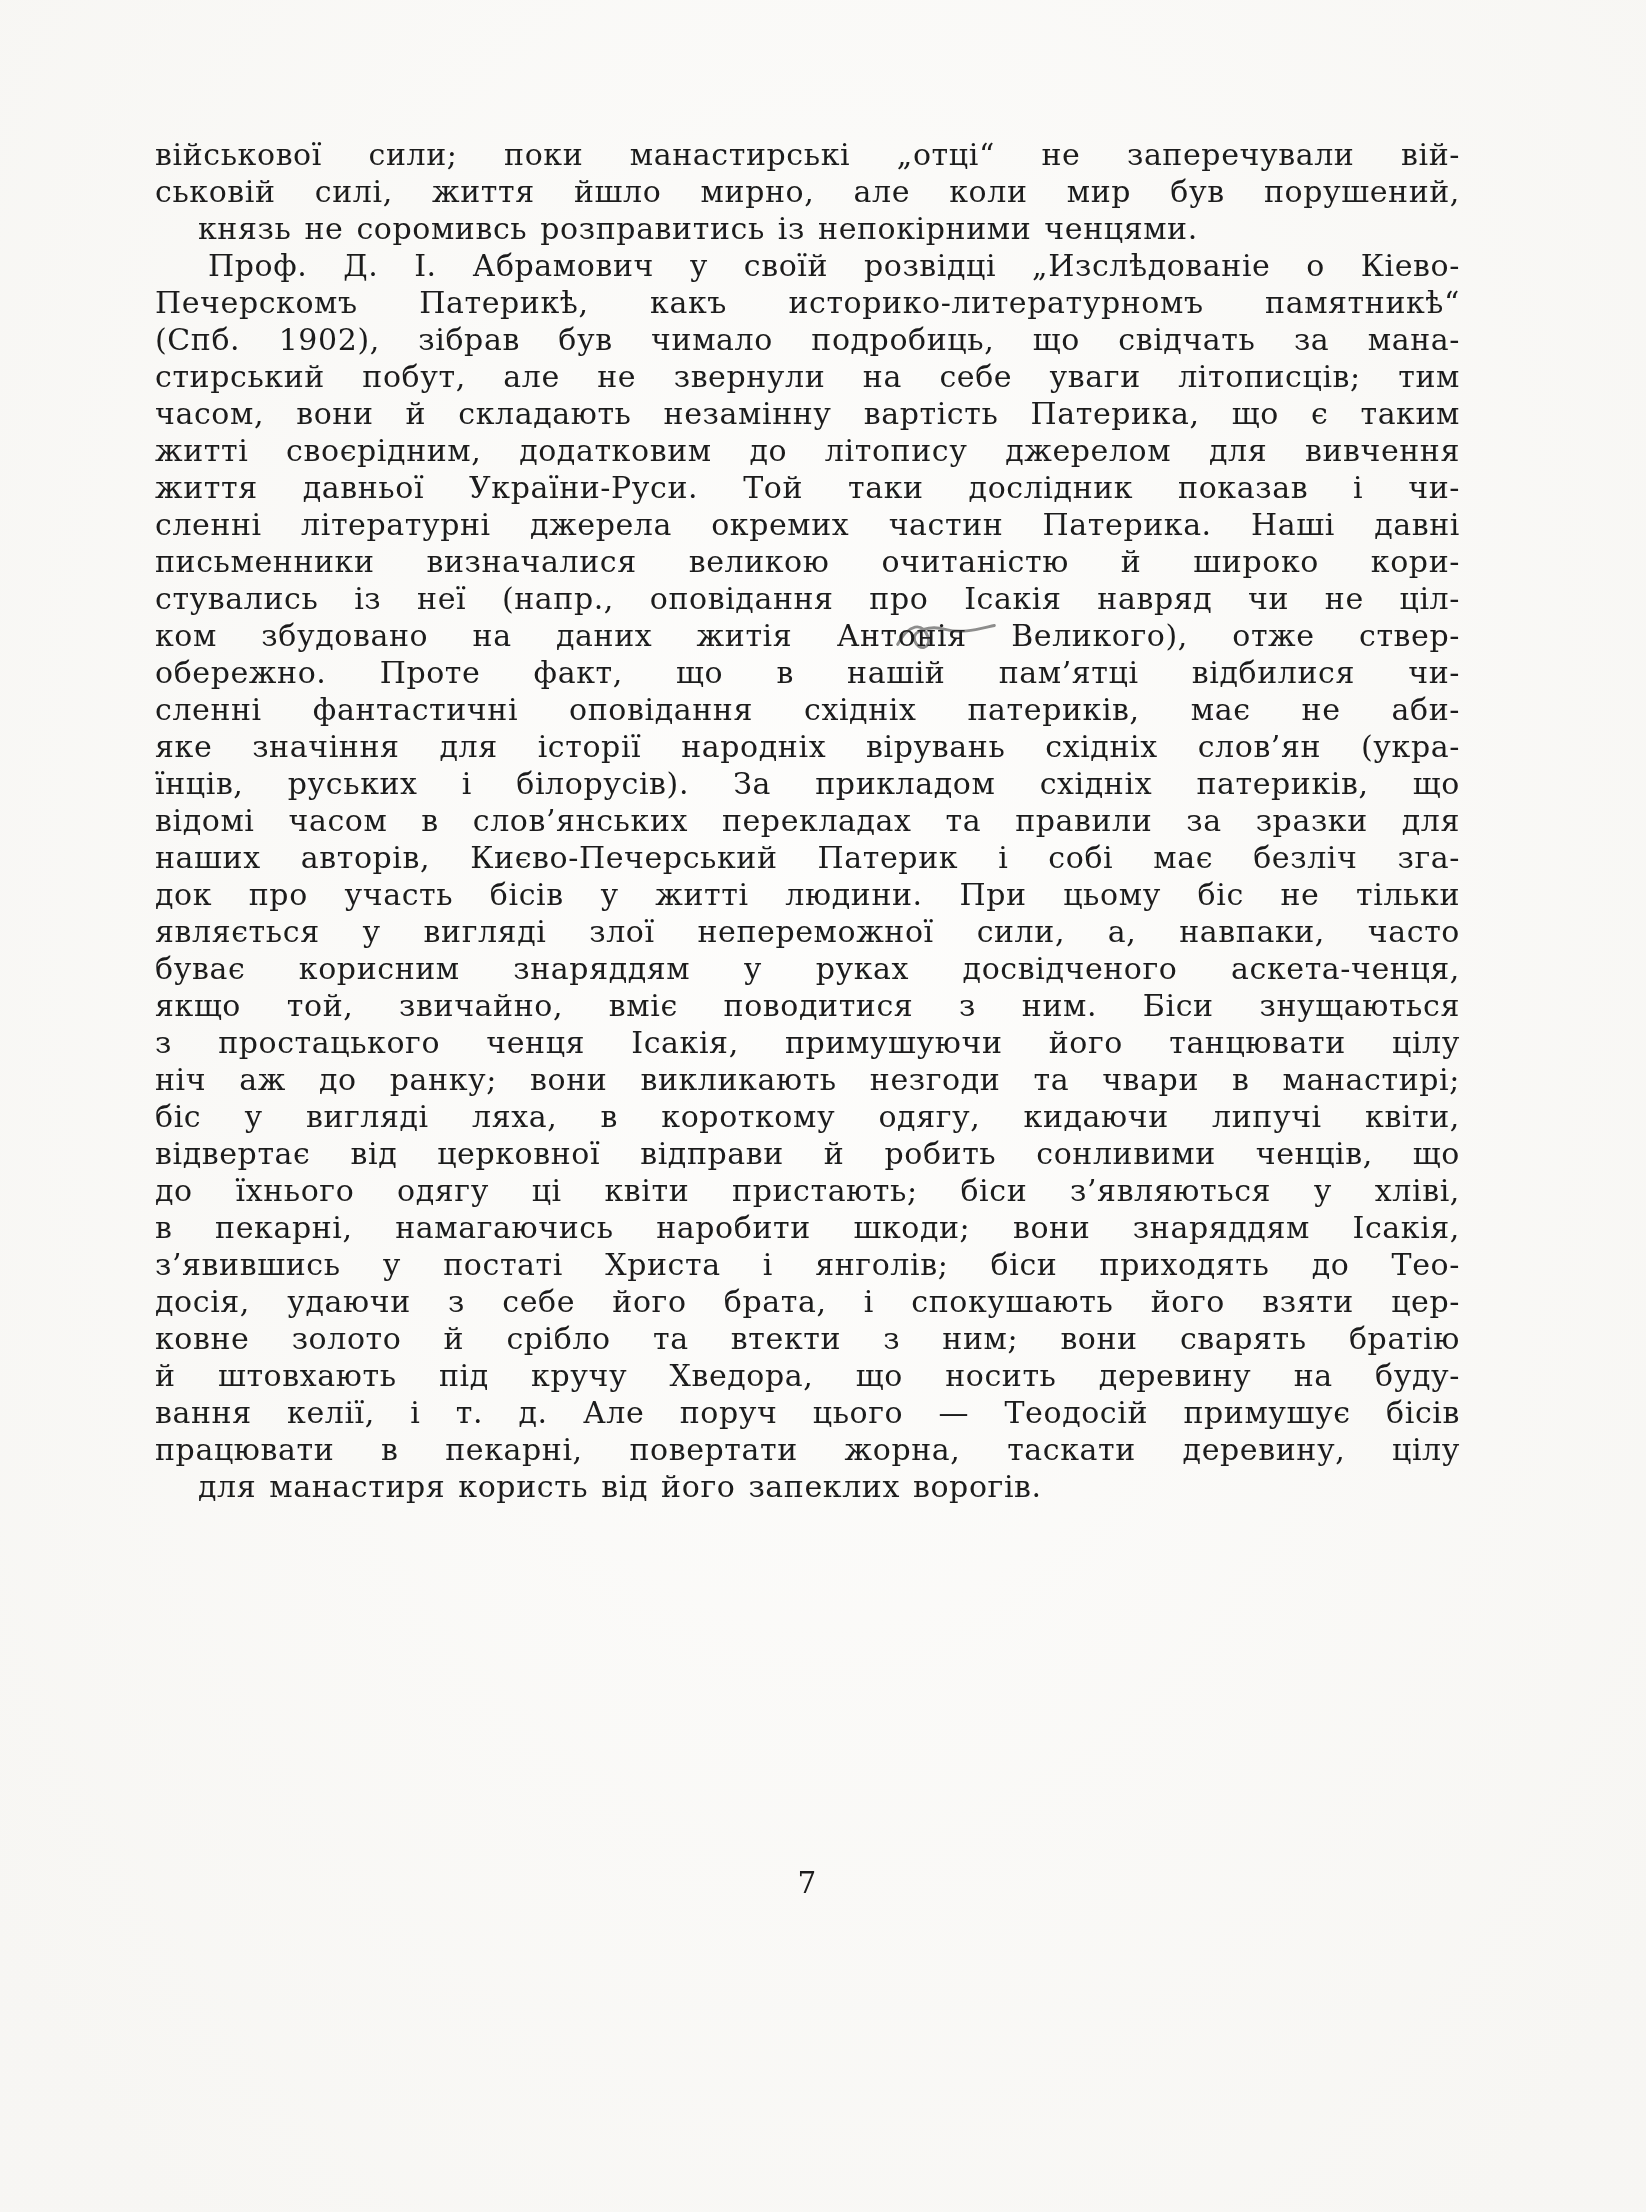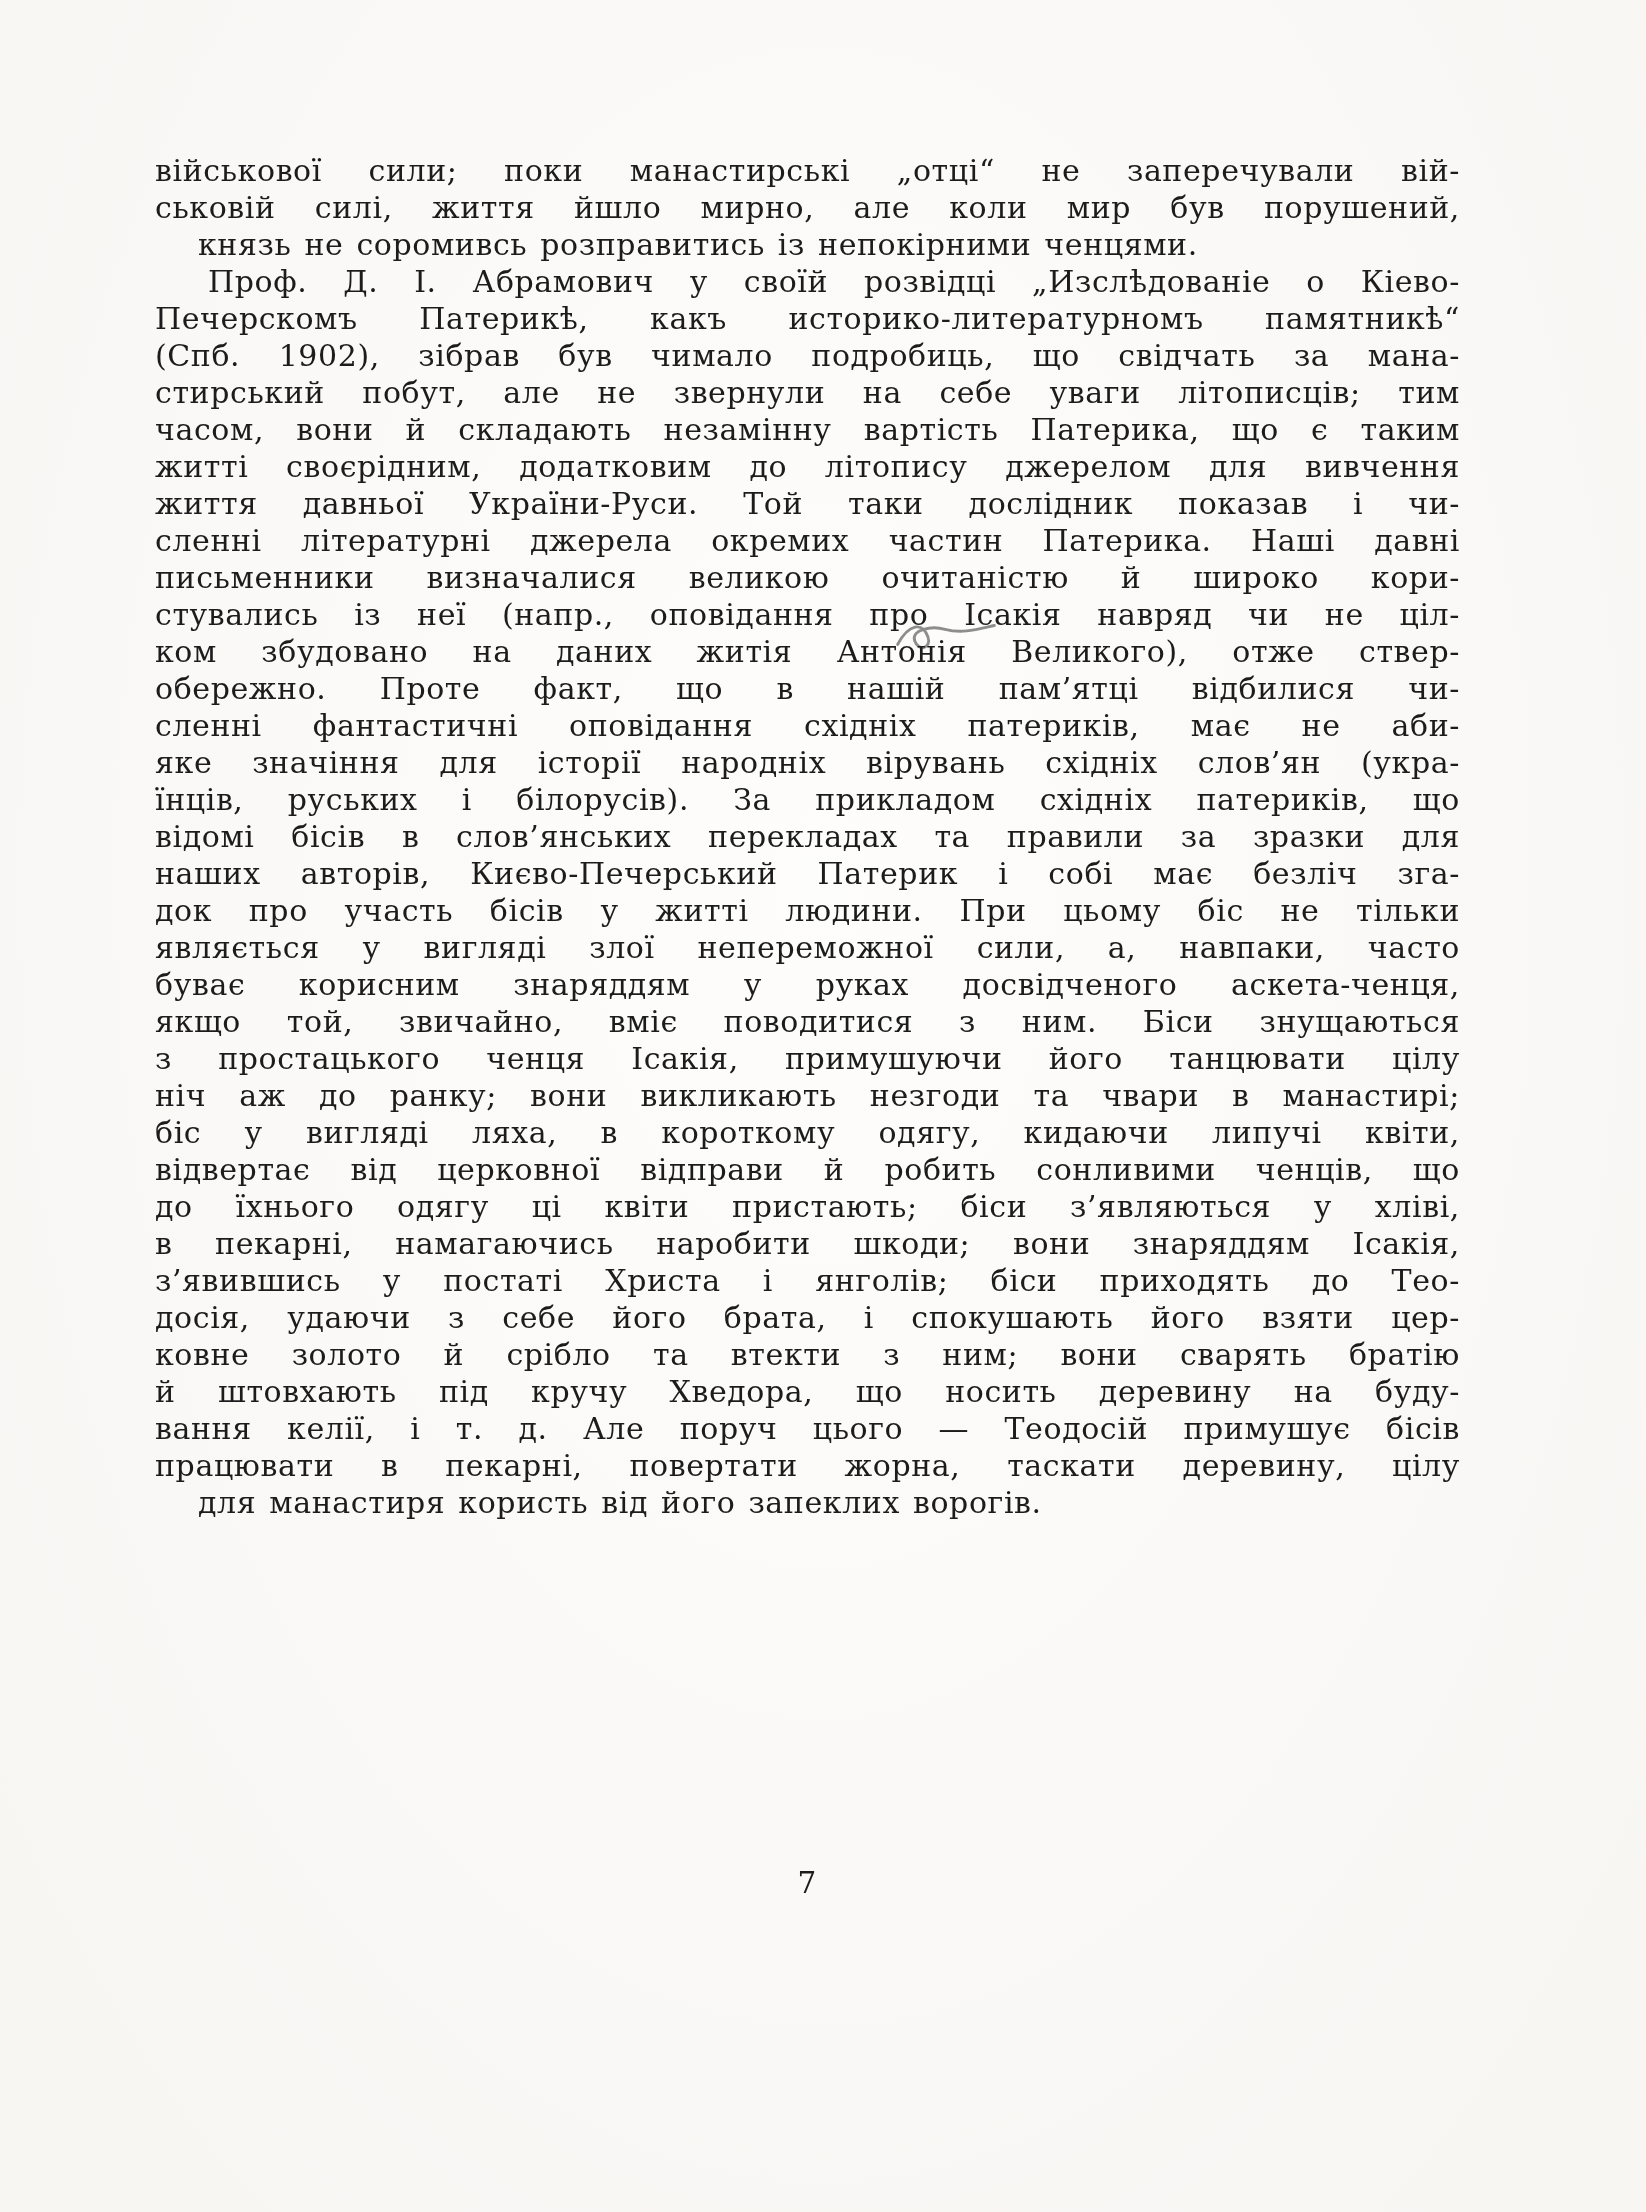--- a/index.html
+++ b/index.html
@@ -18,21 +18,21 @@
   .page {
     position: absolute;
     inset: 0;
     background:
       radial-gradient(ellipse at 50% 40%, rgba(255,255,255,0.6), rgba(0,0,0,0.015) 90%),
       #fbfaf7;
   }
   .textblock {
     position: absolute;
     left: 155px;
-    top: 152px;
+    top: 136px;
     width: 1305px;
   }
   .line {
     font-size: 30px;
     line-height: 37px;
     letter-spacing: 0.6px;
     word-spacing: 2.9px;
     text-align: justify;
     text-align-last: justify;
     white-space: normal;
@@ -81,21 +81,21 @@
       <div class="line">житті своєрідним, додатковим до літопису джерелом для вивчення</div>
       <div class="line">життя давньої України-Руси. Той таки дослідник показав і чи-</div>
       <div class="line">сленні літературні джерела окремих частин Патерика. Наші давні</div>
       <div class="line">письменники визначалися великою очитаністю й широко кори-</div>
       <div class="line">стувались із неї (напр., оповідання про Ісакія навряд чи не ціл-</div>
       <div class="line">ком збудовано на даних житія Антонія Великого), отже ствер-</div>
       <div class="line">обережно.  Проте  факт,  що  в  нашій  пам’ятці  відбилися  чи-</div>
       <div class="line">сленні фантастичні оповідання східніх патериків, має не аби-</div>
       <div class="line">яке значіння для історії народніх вірувань східніх слов’ян (укра-</div>
       <div class="line">їнців, руських і білорусів). За прикладом східніх патериків, що</div>
-      <div class="line">відомі бісів в слов’янських перекладах та правили за зразки для</div>
+      <div class="line">відомі часом в слов’янських перекладах та правили за зразки для</div>
       <div class="line">наших авторів, Києво-Печерський Патерик і собі має безліч зга-</div>
       <div class="line">док про участь бісів у житті людини. При цьому біс не тільки</div>
       <div class="line">являється у вигляді злої непереможної сили, а, навпаки, часто</div>
       <div class="line">буває корисним знаряддям у руках досвідченого аскета-ченця,</div>
       <div class="line">якщо той, звичайно, вміє поводитися з ним. Біси знущаються</div>
       <div class="line">з простацького ченця Ісакія, примушуючи його танцювати цілу</div>
       <div class="line">ніч аж до ранку; вони викликають незгоди та чвари в манастирі;</div>
       <div class="line">біс у вигляді ляха, в короткому одягу, кидаючи липучі квіти,</div>
       <div class="line">відвертає від церковної відправи й робить сонливими ченців, що</div>
       <div class="line">до їхнього одягу ці квіти пристають; біси з’являються у хліві,</div>

